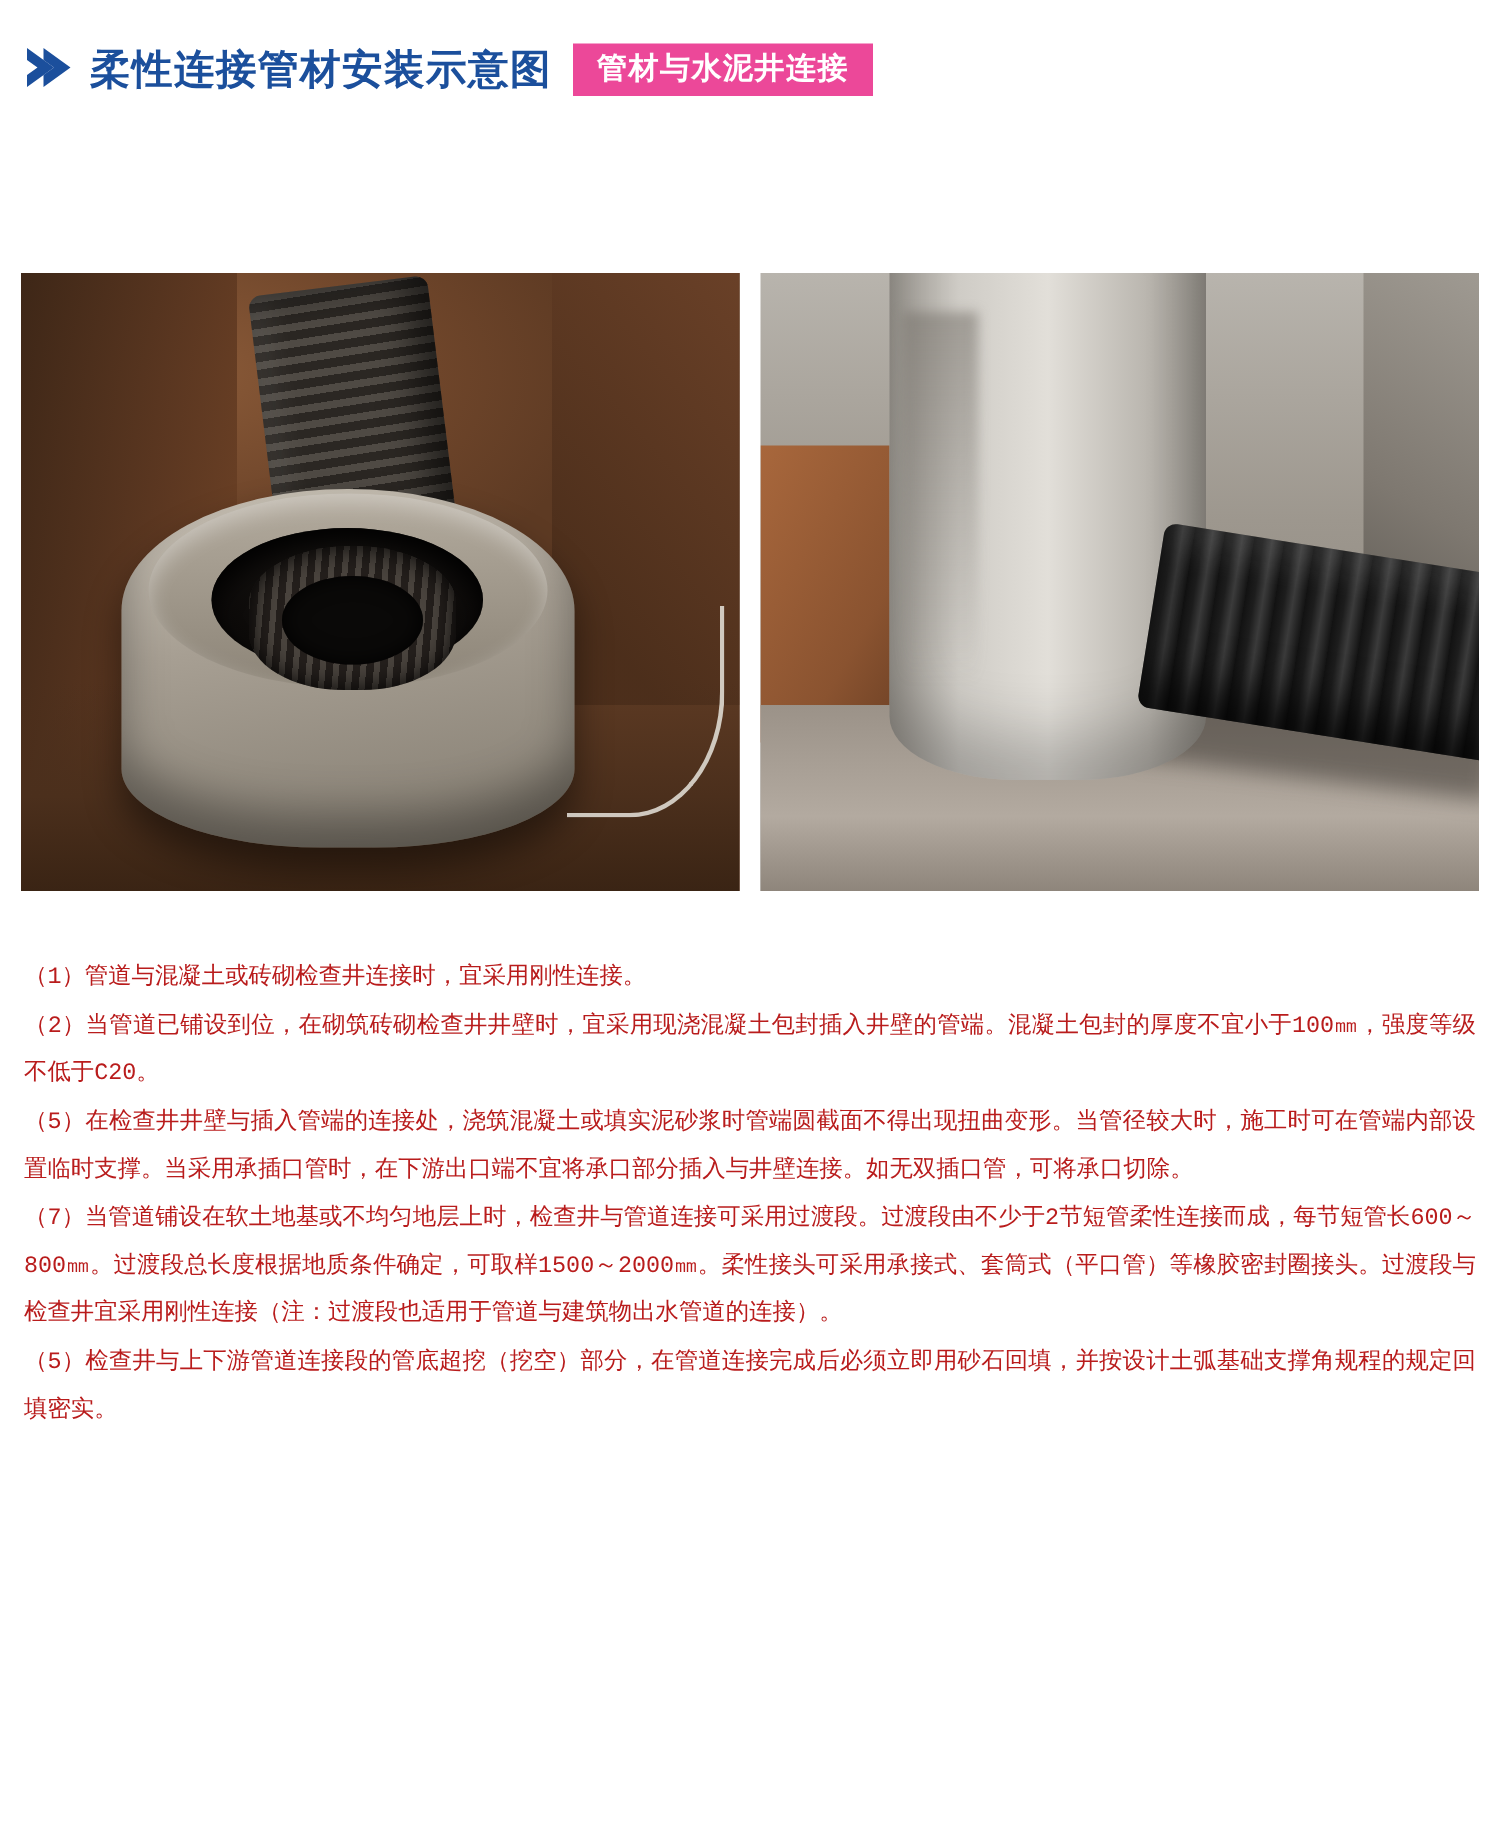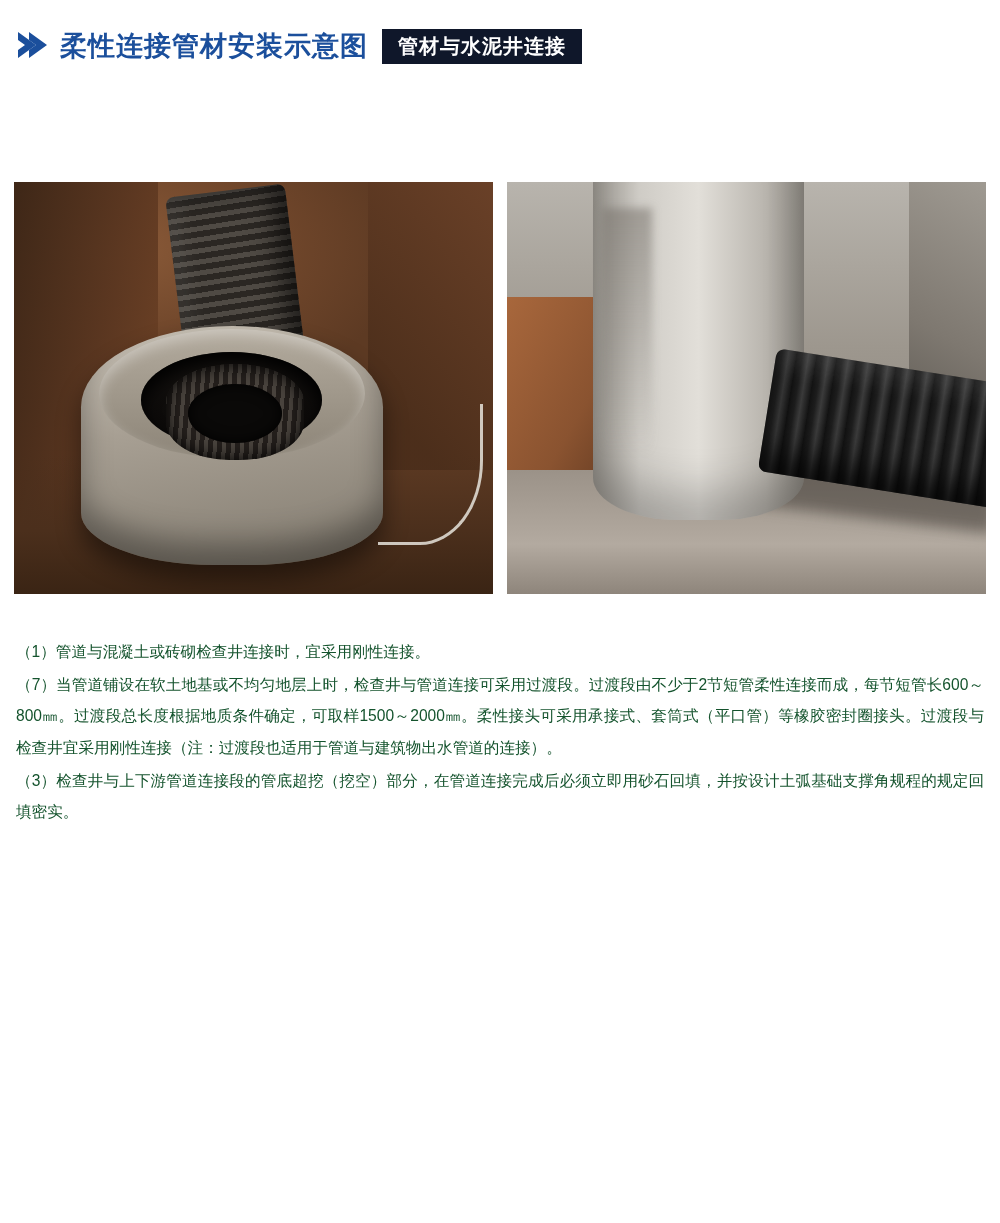--- a/index.html
+++ b/index.html
@@ -34,21 +34,21 @@
   }
   .header-title {
     font-size: 27px;
     font-weight: bold;
     color: #1b4f9c;
     letter-spacing: 1px;
     white-space: nowrap;
   }
   .header-subtitle-box {
     margin-left: 14px;
-    background: #0f172a;
+    background: #ec4899;
     color: #ffffff;
     font-size: 20px;
     font-weight: bold;
     padding: 7px 16px 8px 16px;
     letter-spacing: 1px;
     white-space: nowrap;
     line-height: 1;
   }
 
   
@@ -234,25 +234,25 @@
   
   .content {
     position: absolute;
     top: 636px;
     left: 16px;
     width: 968px;
   }
   .para {
     font-size: 15.6px;
     line-height: 2.03;
-    color: #14532d;
+    color: #b91c1c;
     text-align: justify;
     text-justify: inter-ideograph;
     margin: 0 0 1px 0;
-    font-family: Liberation Sans, sans-serif;
+    font-family: Liberation Mono, monospace;
   }
 </style>
 </head>
 <body>
 
 <div class="header">
   <span class="header-arrow">
     <svg width="34" height="34" viewBox="0 0 34 34" xmlns="http://www.w3.org/2000/svg">
       <path d="M2 4 L20 17 L2 30 L2 22 L9 17 L2 12 Z" fill="#1b4f9c"></path>
       <path d="M13 4 L31 17 L13 30 L13 22 L20 17 L13 12 Z" fill="#1b4f9c"></path>
@@ -285,15 +285,17 @@
     <div class="well-body">
       <div class="well-stain"></div>
     </div>
     <div class="pipe-black"></div>
   </div>
 
 </div>
 
 <div class="content">
   <p class="para">（1）管道与混凝土或砖砌检查井连接时，宜采用刚性连接。</p>
+  <p class="para">（2）当管道已铺设到位，在砌筑砖砌检查井井壁时，宜采用现浇混凝土包封插入井壁的管端。混凝土包封的厚度不宜小于100㎜，强度等级不低于C20。</p>
+  <p class="para">（5）在检查井井壁与插入管端的连接处，浇筑混凝土或填实泥砂浆时管端圆截面不得出现扭曲变形。当管径较大时，施工时可在管端内部设置临时支撑。当采用承插口管时，在下游出口端不宜将承口部分插入与井壁连接。如无双插口管，可将承口切除。</p>
   <p class="para">（7）当管道铺设在软土地基或不均匀地层上时，检查井与管道连接可采用过渡段。过渡段由不少于2节短管柔性连接而成，每节短管长600～800㎜。过渡段总长度根据地质条件确定，可取样1500～2000㎜。柔性接头可采用承接式、套筒式（平口管）等橡胶密封圈接头。过渡段与检查井宜采用刚性连接（注：过渡段也适用于管道与建筑物出水管道的连接）。</p>
-  <p class="para">（3）检查井与上下游管道连接段的管底超挖（挖空）部分，在管道连接完成后必须立即用砂石回填，并按设计土弧基础支撑角规程的规定回填密实。</p>
+  <p class="para">（5）检查井与上下游管道连接段的管底超挖（挖空）部分，在管道连接完成后必须立即用砂石回填，并按设计土弧基础支撑角规程的规定回填密实。</p>
 </div>
 
 </body></html>

